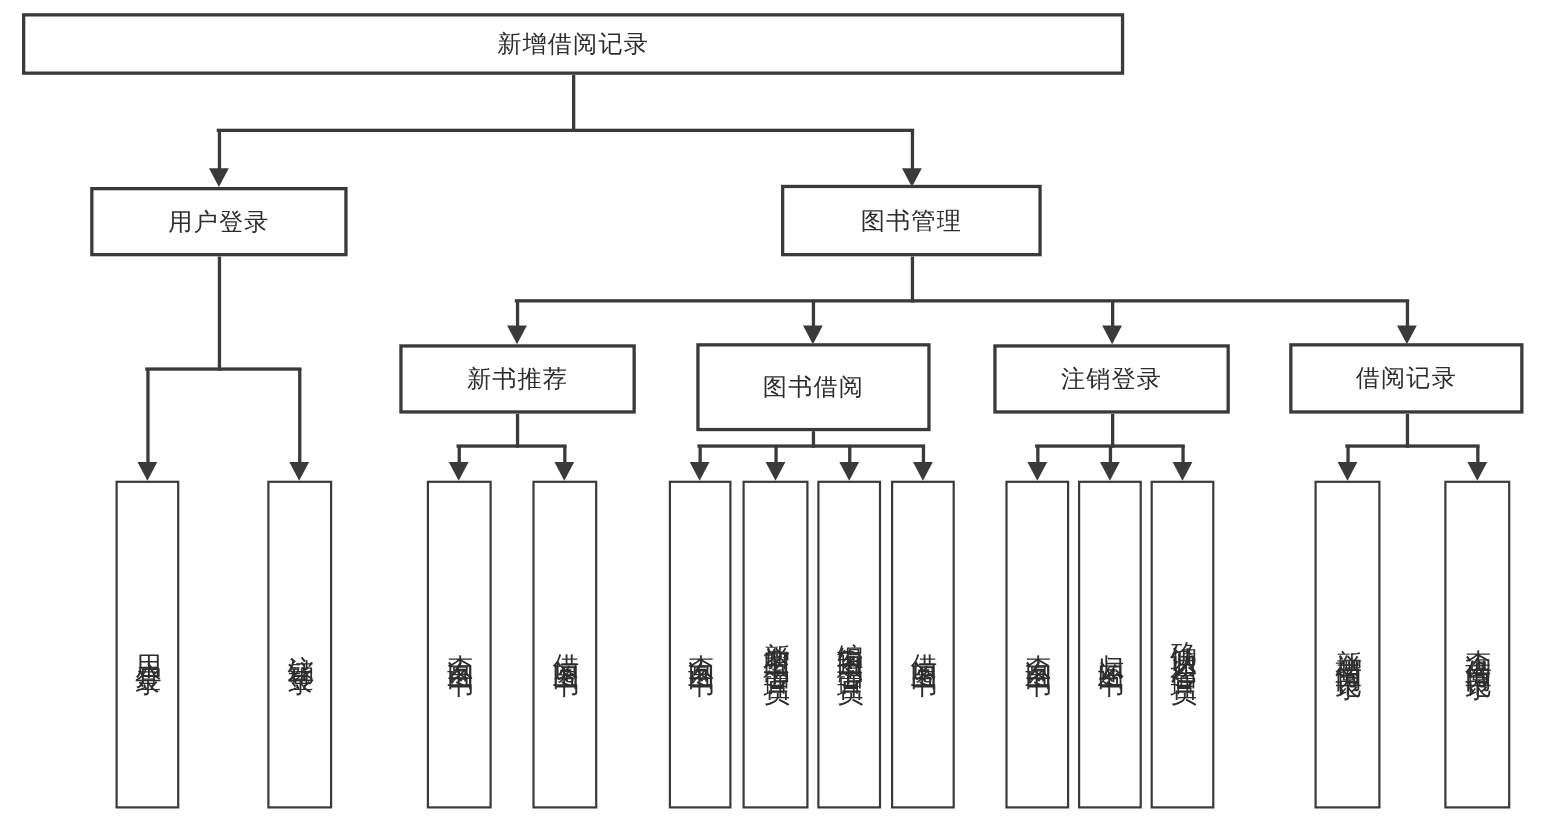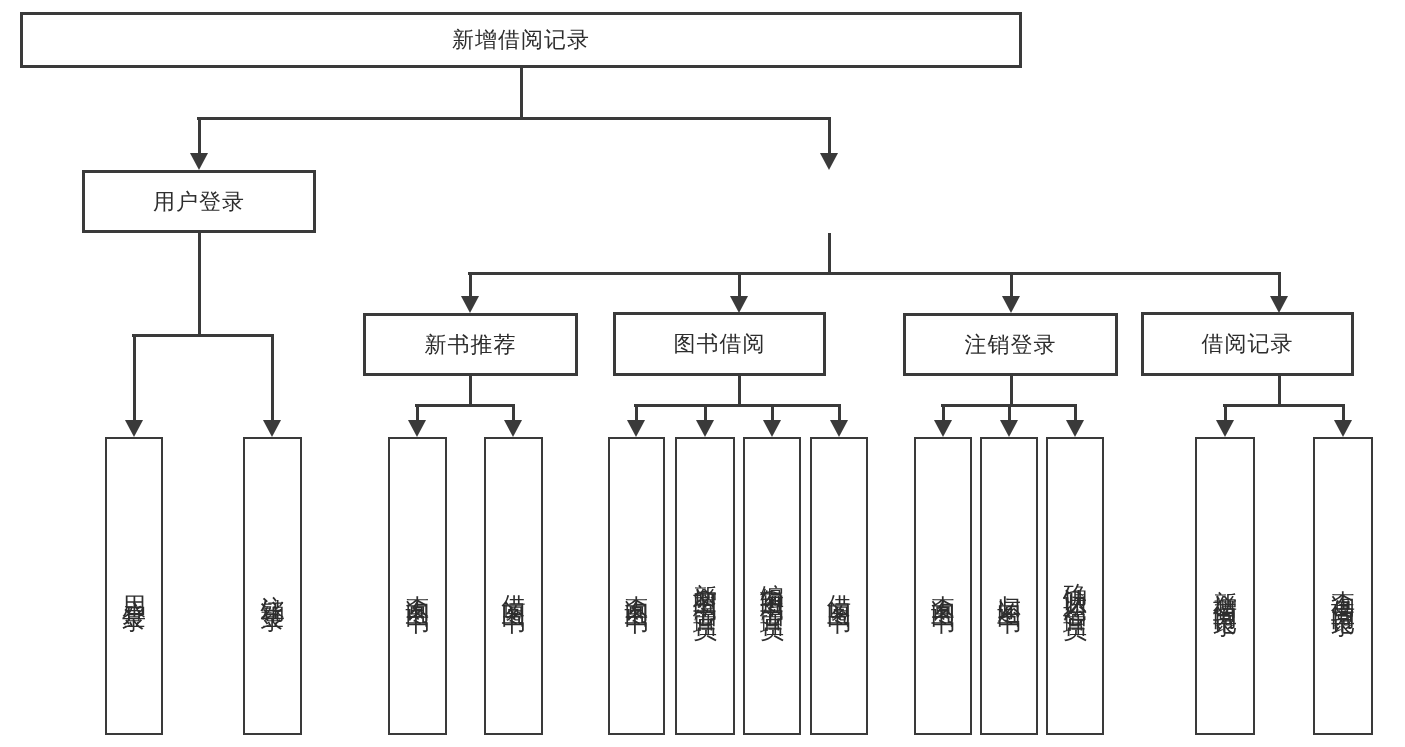--- a/index.html
+++ b/index.html
@@ -112,30 +112,33 @@
     <div class="vline" style="left: 1224px; top: 405px; width: 3px; height: 18px;"></div>
     <div class="arrowhead" style="left: 1216px; top: 420px;"></div>
     <div class="vline" style="left: 1342px; top: 405px; width: 3px; height: 18px;"></div>
     <div class="arrowhead" style="left: 1334px; top: 420px;"></div>
     <div class="node node-h" style="left: 20px; top: 12px; width: 1002px; height: 56px;">
       <span class="lbl">新增借阅记录</span>
     </div>
     <div class="node node-h" style="left: 82px; top: 170px; width: 234px; height: 63px;">
       <span class="lbl">用户登录</span>
     </div>
+    <div class="node node-h" style="left: 710px; top: 168px; width: 237px; height: 65px;">
+      <span class="lbl">图书管理</span>
+    </div>
     <div class="node node-h" style="left: 363px; top: 313px; width: 215px; height: 63px;">
       <span class="lbl">新书推荐</span>
     </div>
-    <div class="node node-h" style="left: 613px; top: 312px; width: 213px; height: 64px;">
+    <div class="node node-h" style="left: 633px; top: 312px; width: 213px; height: 80px;">
       <span class="lbl">图书借阅</span>
     </div>
     <div class="node node-h" style="left: 903px; top: 313px; width: 215px; height: 63px;">
       <span class="lbl">注销登录</span>
     </div>
-    <div class="node node-h" style="left: 1141px; top: 312px; width: 213px; height: 64px;">
+    <div class="node node-h" style="left: 1172px; top: 312px; width: 213px; height: 64px;">
       <span class="lbl">借阅记录</span>
     </div>
     <div class="node node-v" style="left: 105px; top: 437px; width: 58px; height: 298px;">
       <span class="lbl">用户登录</span>
     </div>
     <div class="node node-v" style="left: 243px; top: 437px; width: 59px; height: 298px;">
       <span class="lbl">注销登录</span>
     </div>
     <div class="node node-v" style="left: 388px; top: 437px; width: 59px; height: 298px;">
       <span class="lbl">查询图书</span>

